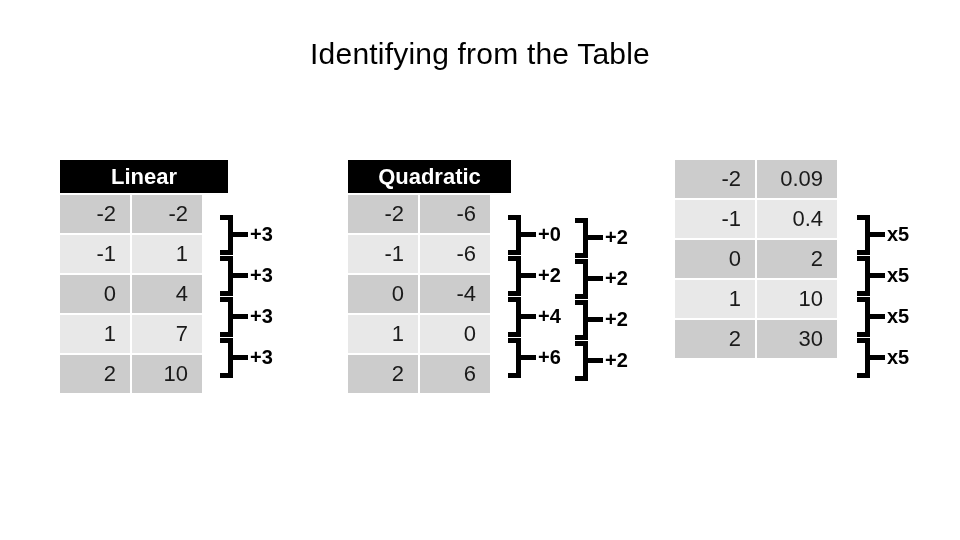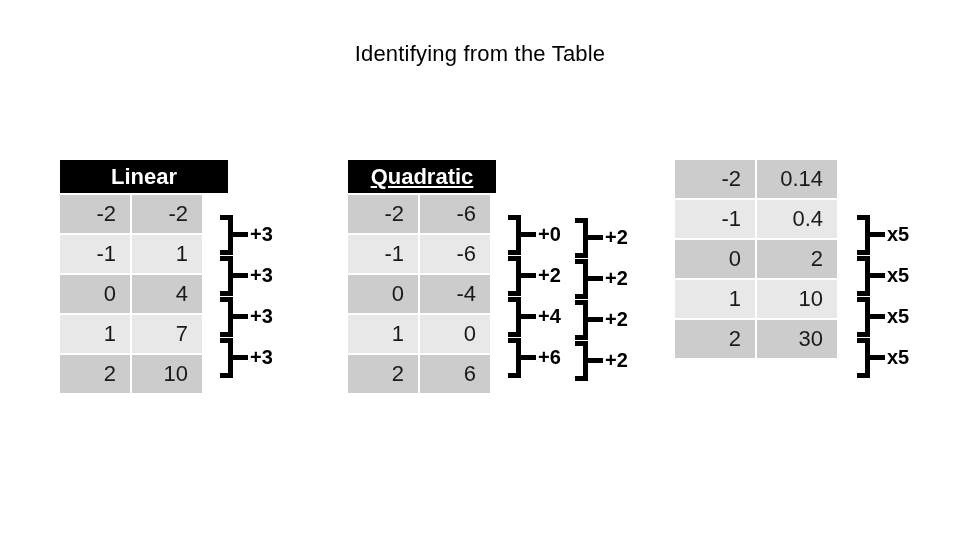--- a/index.html
+++ b/index.html
@@ -16,21 +16,21 @@
     color: #000000;
   }
 
   
   #slide-title {
     position: absolute;
     left: 0;
     top: 34px;
     width: 960px;
     text-align: center;
-    font-size: 22px;
+    font-size: 30px;
     font-weight: normal;
     letter-spacing: 0.2px;
     color: #000000;
     line-height: 40px;
   }
 
   
   .table-block {
     position: absolute;
     top: 160px;
@@ -43,21 +43,21 @@
     background: #000000;
     color: #ffffff;
     font-size: 22px;
     font-weight: bold;
     text-align: center;
     line-height: 33px;
     height: 33px;
     margin-bottom: 2px;
   }
   #block-linear .table-header      { width: 168px; }
-  #block-quadratic .table-header   { width: 148px; text-decoration: underline; }
+  #block-quadratic .table-header   { width: 163px; }
   #block-exponential .table-block-header,
   #block-exponential .table-header { width: 188px; }
 
   .data-table {
     border-collapse: separate;
     border-spacing: 2px 2px;
     margin: 0;
     margin-left: -2px;
     margin-top: -2px;
   }
@@ -285,21 +285,21 @@
     <div class="bracket-point"></div>
     <div class="bracket-label">+2</div>
   </div>
 </div>
 
 <div class="table-block" id="block-exponential">
   <table class="data-table">
     <tbody>
       <tr class="row-dark">
         <td>-2</td>
-        <td>0.14</td>
+        <td>0.09</td>
       </tr>
       <tr class="row-light">
         <td>-1</td>
         <td>0.4</td>
       </tr>
       <tr class="row-dark">
         <td>0</td>
         <td>2</td>
       </tr>
       <tr class="row-light">

